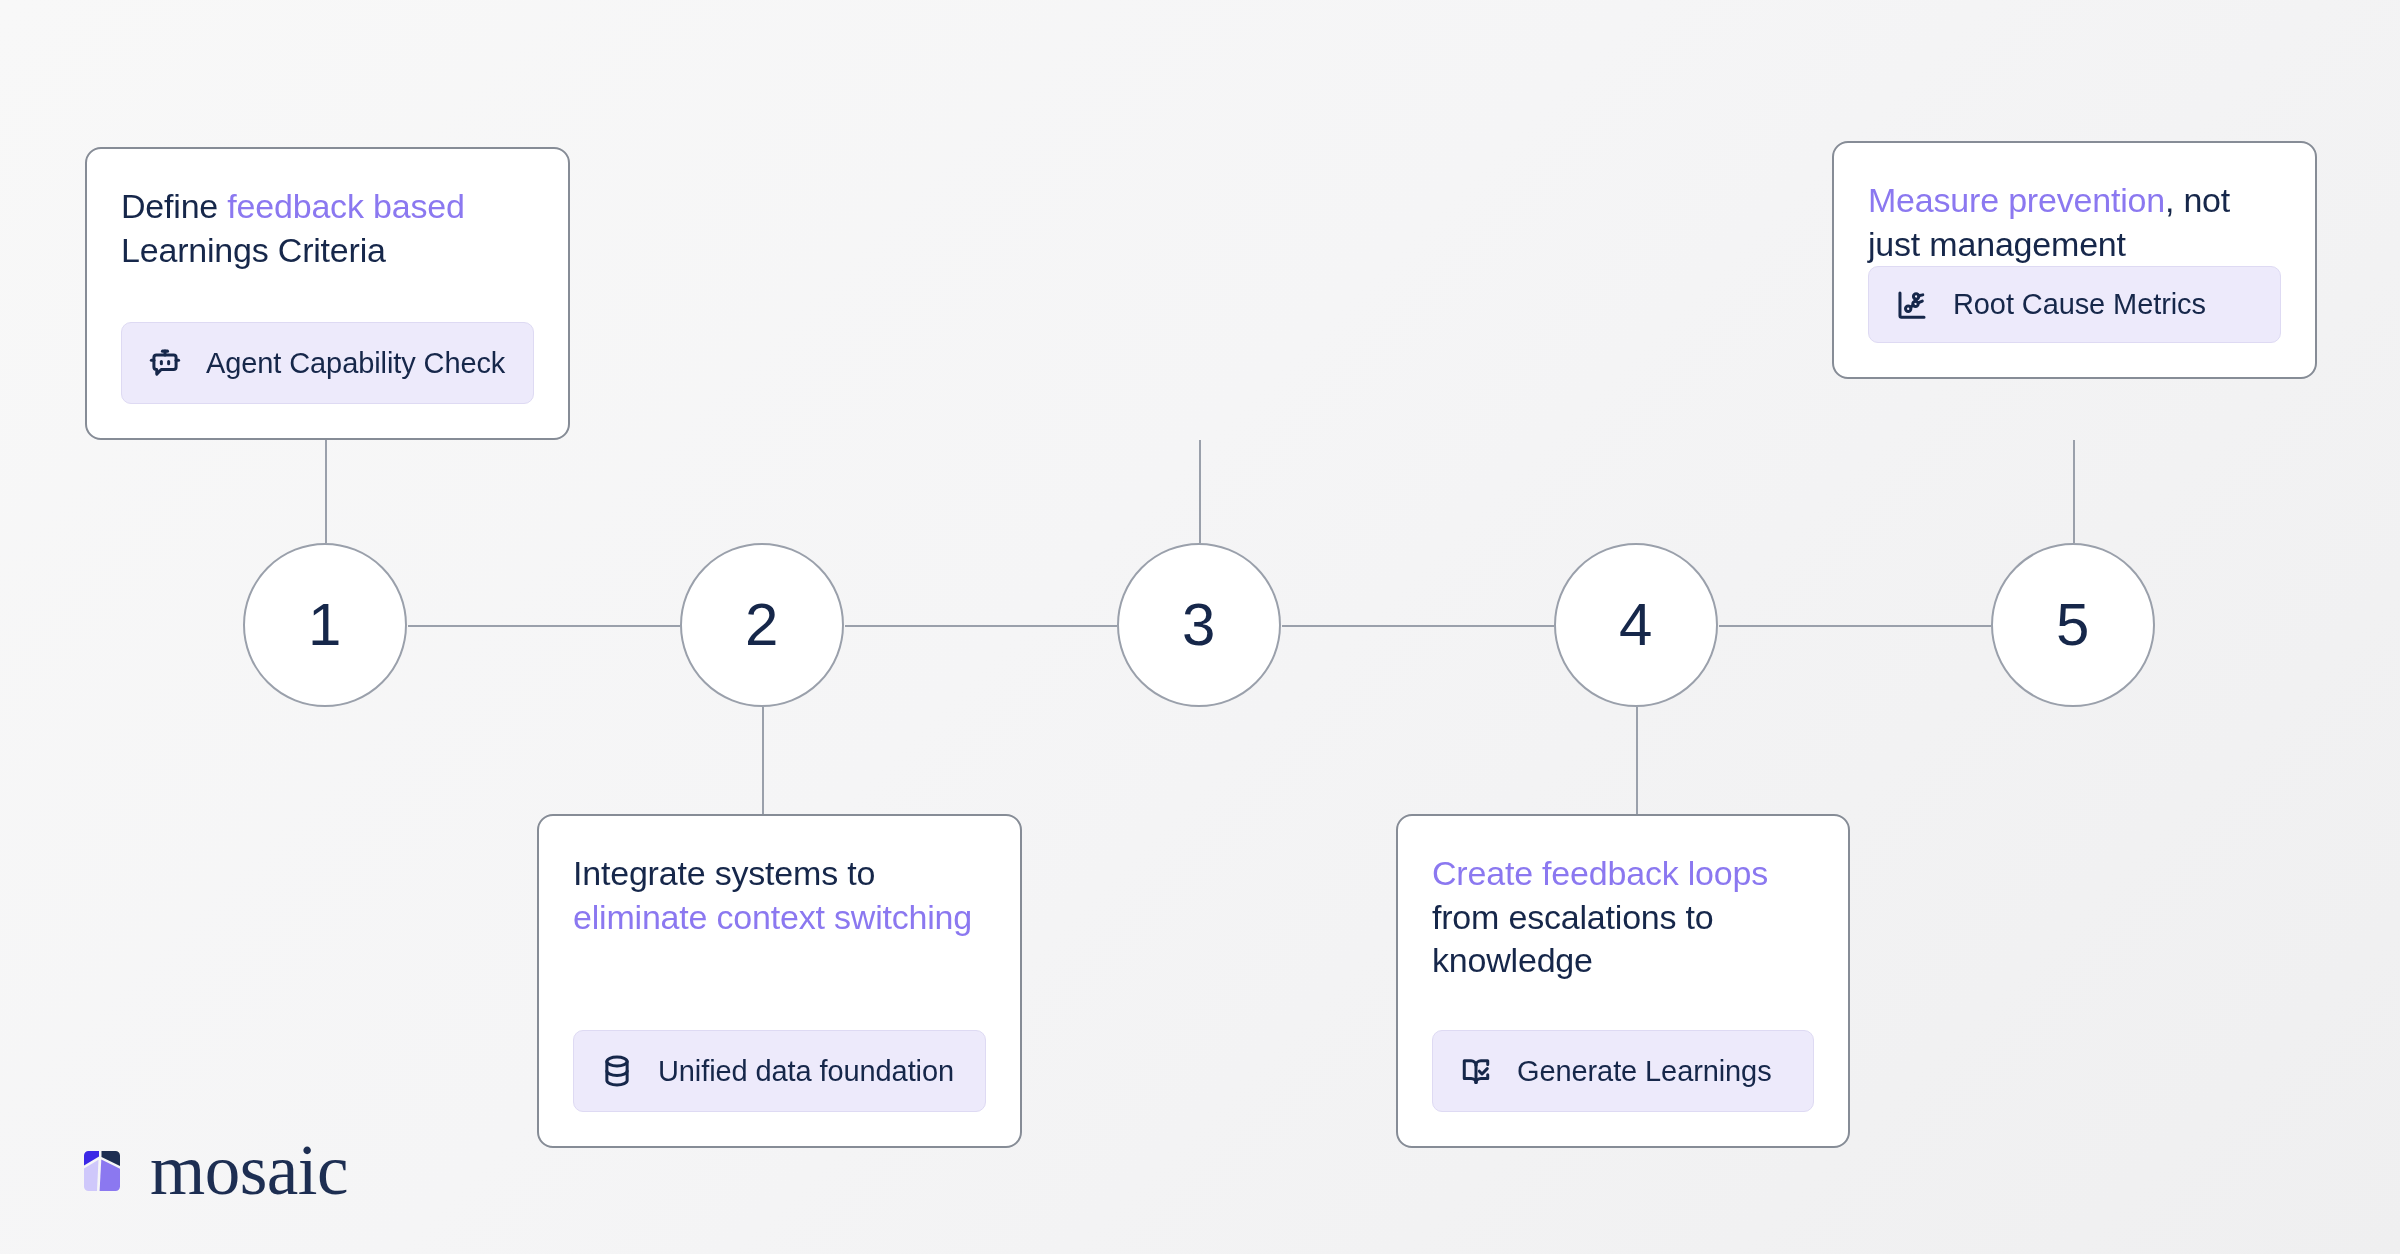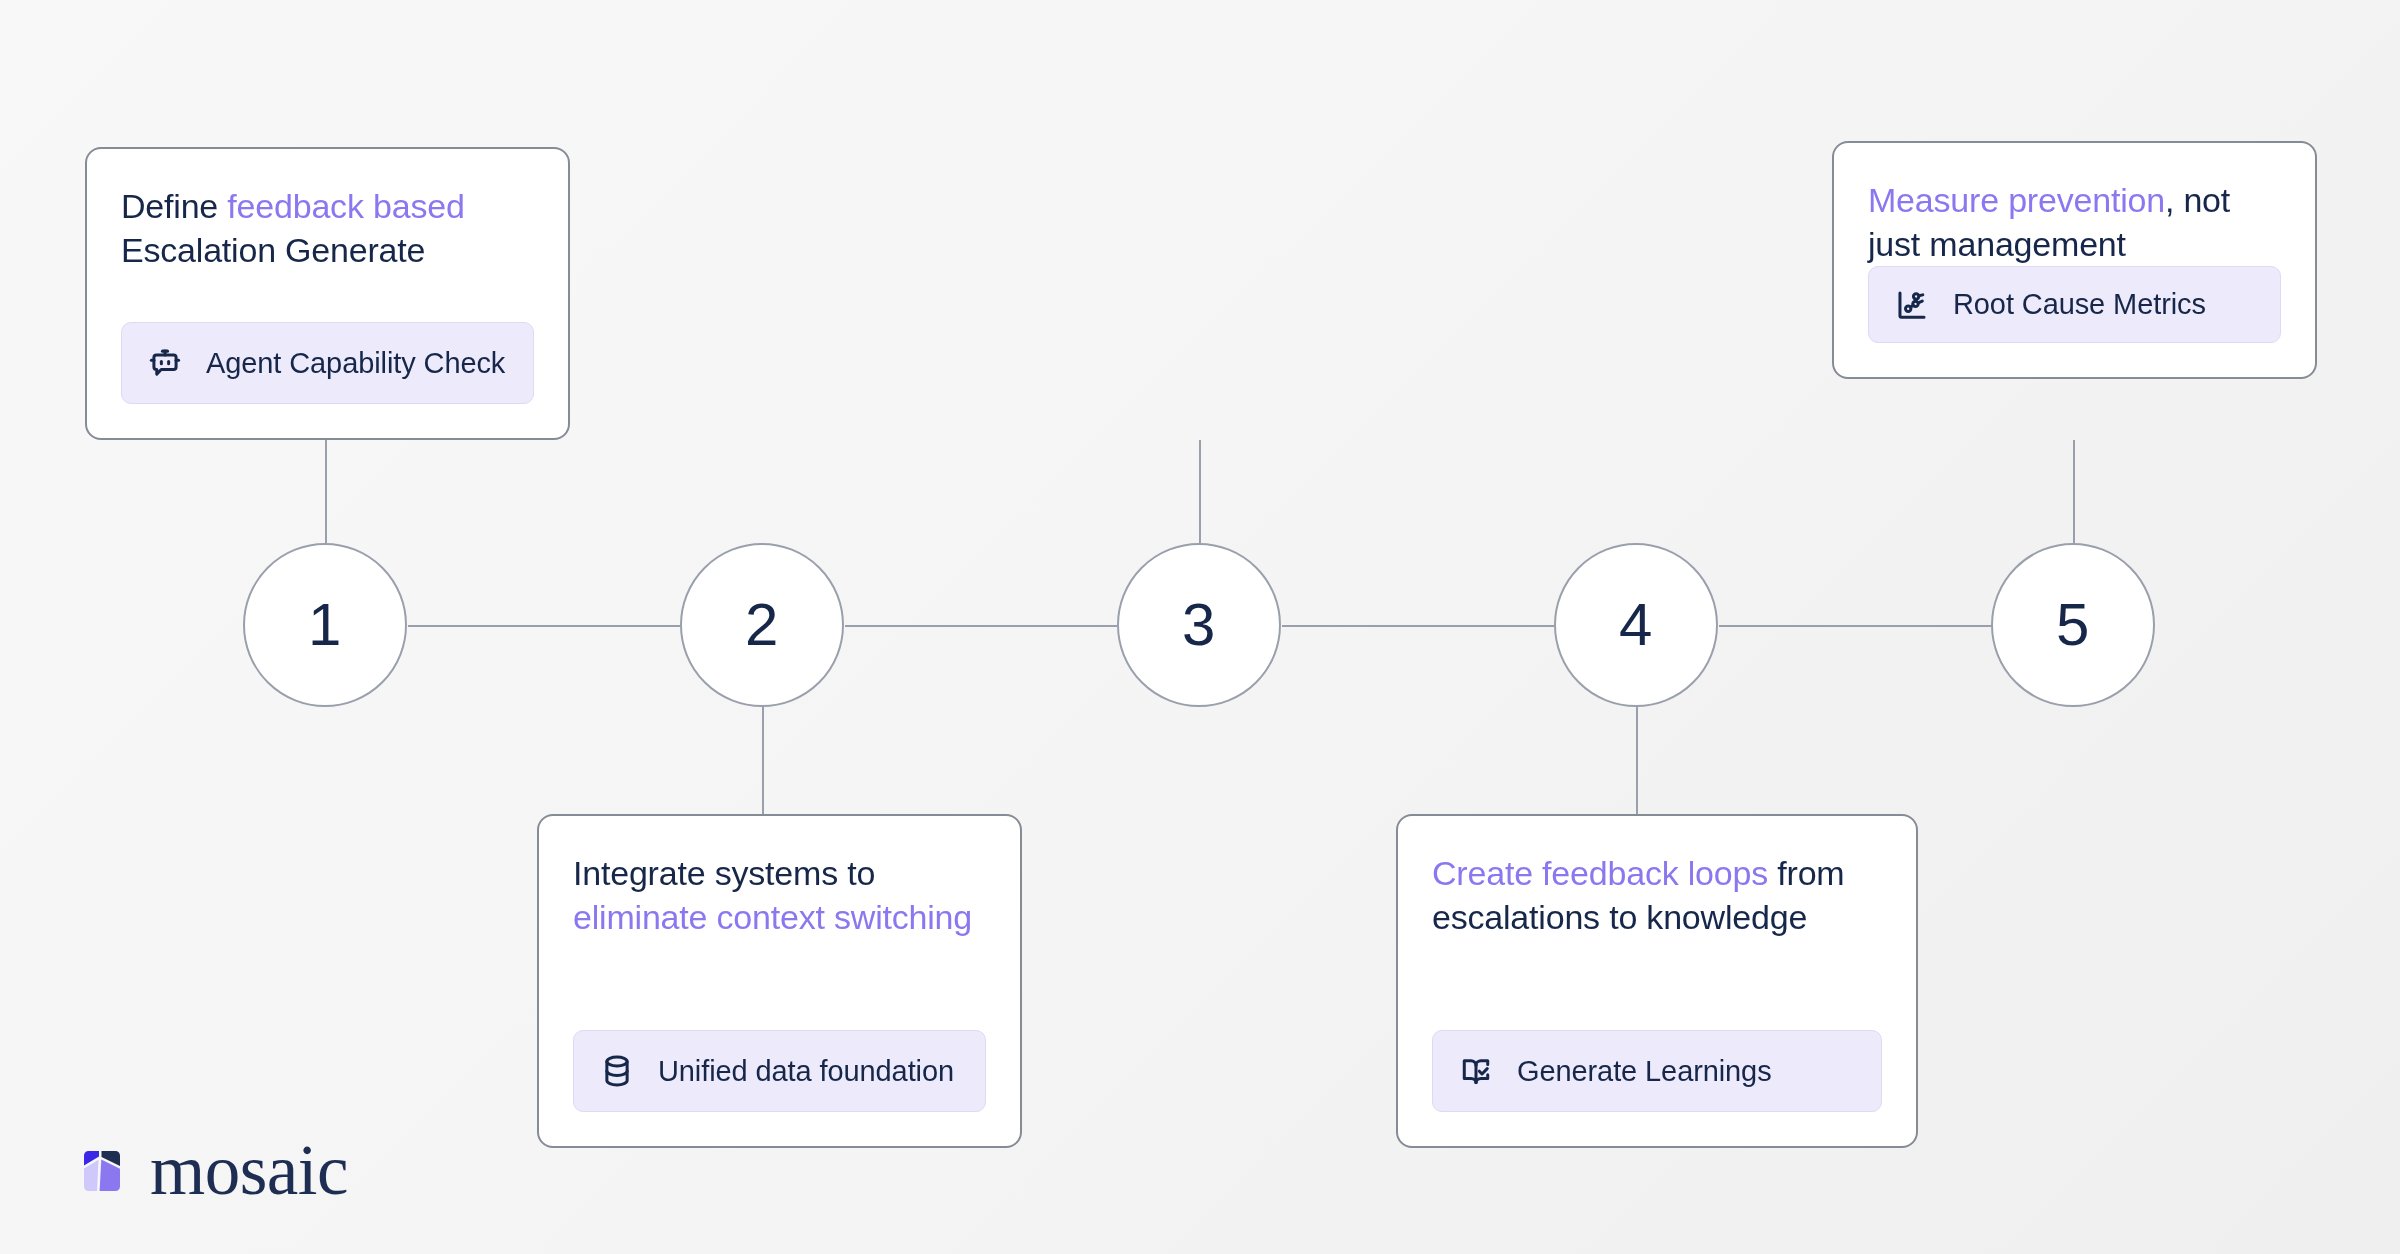--- a/index.html
+++ b/index.html
@@ -120,21 +120,21 @@
   </div>
 
   <div class="node" style="left:243px; top:543px;">1</div>
   <div class="node" style="left:680px; top:543px;">2</div>
   <div class="node" style="left:1117px; top:543px;">3</div>
   <div class="node" style="left:1554px; top:543px;">4</div>
   <div class="node" style="left:1991px; top:543px;">5</div>
 
   <div class="card" style="left:85px; top:147px; width:485px; height:293px;">
     <div class="card-title">
-      <span>Define </span><span class="hl">feedback based</span><span> Escalation Generate</span>
+      <span>Define </span><span class="hl">feedback based</span><span> Learnings Criteria</span>
     </div>
     <div class="chip">
       <span class="chip-icon">
         <svg width="38" height="38" viewBox="0 0 24 24" fill="none" stroke="#16274a" stroke-width="1.9" stroke-linecap="round" stroke-linejoin="round">
           <path d="M12 4.5V7"></path>
           <path d="M10.4 4.5h3.2"></path>
           <path d="M6.6 7h10.8a1.6 1.6 0 0 1 1.6 1.6v5.9a1.6 1.6 0 0 1-1.6 1.6H9.6L6.8 19v-2.9h-.2A1.6 1.6 0 0 1 5 14.5V8.6A1.6 1.6 0 0 1 6.6 7z"></path>
           <path d="M5 10.3H3.4"></path>
           <path d="M19 10.3h1.6"></path>
           <path d="M9.7 11.1v1.3"></path>
@@ -176,21 +176,21 @@
         <svg width="38" height="38" viewBox="0 0 24 24" fill="none" stroke="#16274a" stroke-width="1.9" stroke-linecap="round" stroke-linejoin="round">
           <ellipse cx="12" cy="6" rx="6.4" ry="2.8"></ellipse>
           <path d="M5.6 6v12c0 1.55 2.87 2.8 6.4 2.8s6.4-1.25 6.4-2.8V6"></path>
           <path d="M5.6 12c0 1.55 2.87 2.8 6.4 2.8s6.4-1.25 6.4-2.8"></path>
         </svg>
       </span>
       <span class="chip-label">Unified data foundation</span>
     </div>
   </div>
 
-  <div class="card" style="left:1396px; top:814px; width:522px; height:334px;">
+  <div class="card" style="left:1396px; top:814px; width:454px; height:334px;">
     <div class="card-title">
       <span class="hl">Create feedback loops</span><span> from escalations to knowledge</span>
     </div>
     <div class="chip">
       <span class="chip-icon">
         <svg width="38" height="38" viewBox="0 0 24 24" fill="none" stroke="#16274a" stroke-width="1.9" stroke-linecap="round" stroke-linejoin="round">
           <path d="M12 8.2C12 6.8 10.6 5.6 8.9 5.6H4.6v11.1h4.3c1.7 0 3.1 1.2 3.1 2.6"></path>
           <path d="M12 8.2c0-1.4 1.4-2.6 3.1-2.6h4.3v2.3"></path>
           <path d="M19.4 14.3v2.4h-4.3c-1.7 0-3.1 1.2-3.1 2.6"></path>
           <path d="M12 8.2v11.1"></path>

